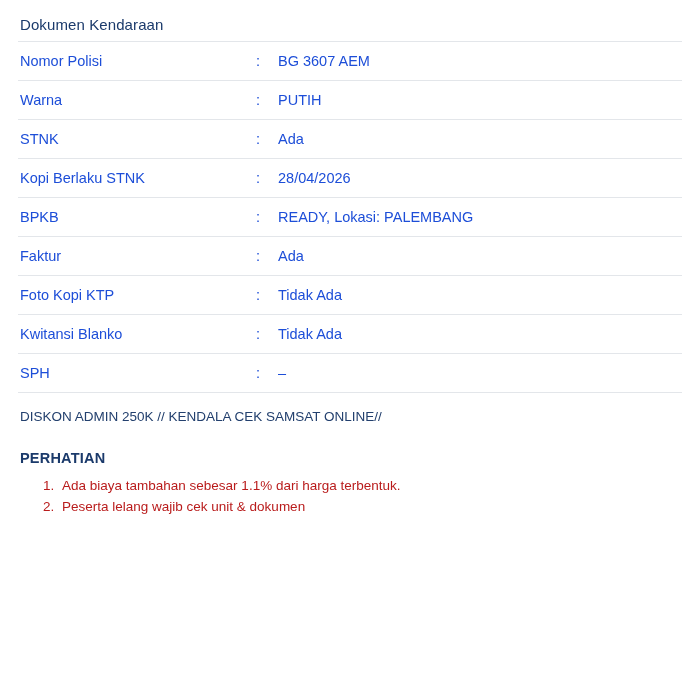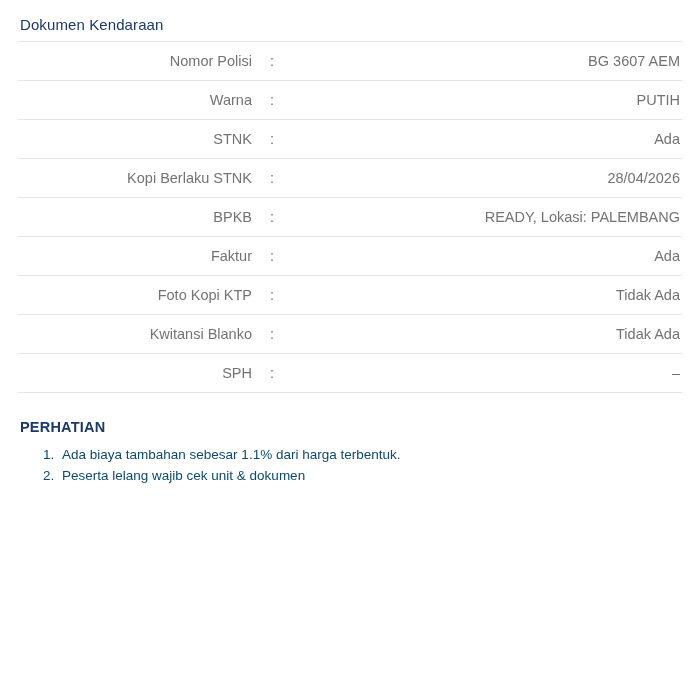--- a/index.html
+++ b/index.html
@@ -35,23 +35,22 @@
   }
   table.doc-table tr {
     border-bottom: 1px solid #e3e6ea;
   }
   table.doc-table tr:first-child {
     border-top: 1px solid #e3e6ea;
   }
   table.doc-table td {
     padding: 11px 2px 11px 2px;
     font-size: 14.5px;
-    color: #737373;
+    color: #1d4ed8;
     vertical-align: middle;
-    text-align: right;
   }
   td.label-cell {
     width: 232px;
   }
   td.colon-cell {
     width: 18px;
     text-align: left;
     color: #23406e;
   }
   td.value-cell {
@@ -73,21 +72,21 @@
     font-size: 14.5px;
     font-weight: bold;
     color: #1b3a6b;
     margin: 26px 0 0 2px;
     letter-spacing: 0.2px;
   }
   ol.warn-list {
     margin: 12px 0 0 0;
     padding-left: 40px;
     font-size: 13.5px;
-    color: #0c4a6e;
+    color: #b91c1c;
   }
   ol.warn-list li {
     margin-bottom: 6px;
     padding-left: 4px;
   }
 </style>
 </head>
 <body>
 
 <div class="page">
@@ -137,20 +136,21 @@
         <td class="value-cell">Tidak Ada</td>
       </tr>
       <tr>
         <td class="label-cell">SPH</td>
         <td class="colon-cell">:</td>
         <td class="value-cell">–</td>
       </tr>
     </tbody>
   </table>
 
+  <div class="notes-text">DISKON ADMIN 250K // KENDALA CEK SAMSAT ONLINE//</div>
 
   <div class="warn-title">PERHATIAN</div>
   <ol class="warn-list">
     <li>Ada biaya tambahan sebesar 1.1% dari harga terbentuk.</li>
     <li>Peserta lelang wajib cek unit &amp; dokumen</li>
   </ol>
 
 </div>
 
 </body></html>

